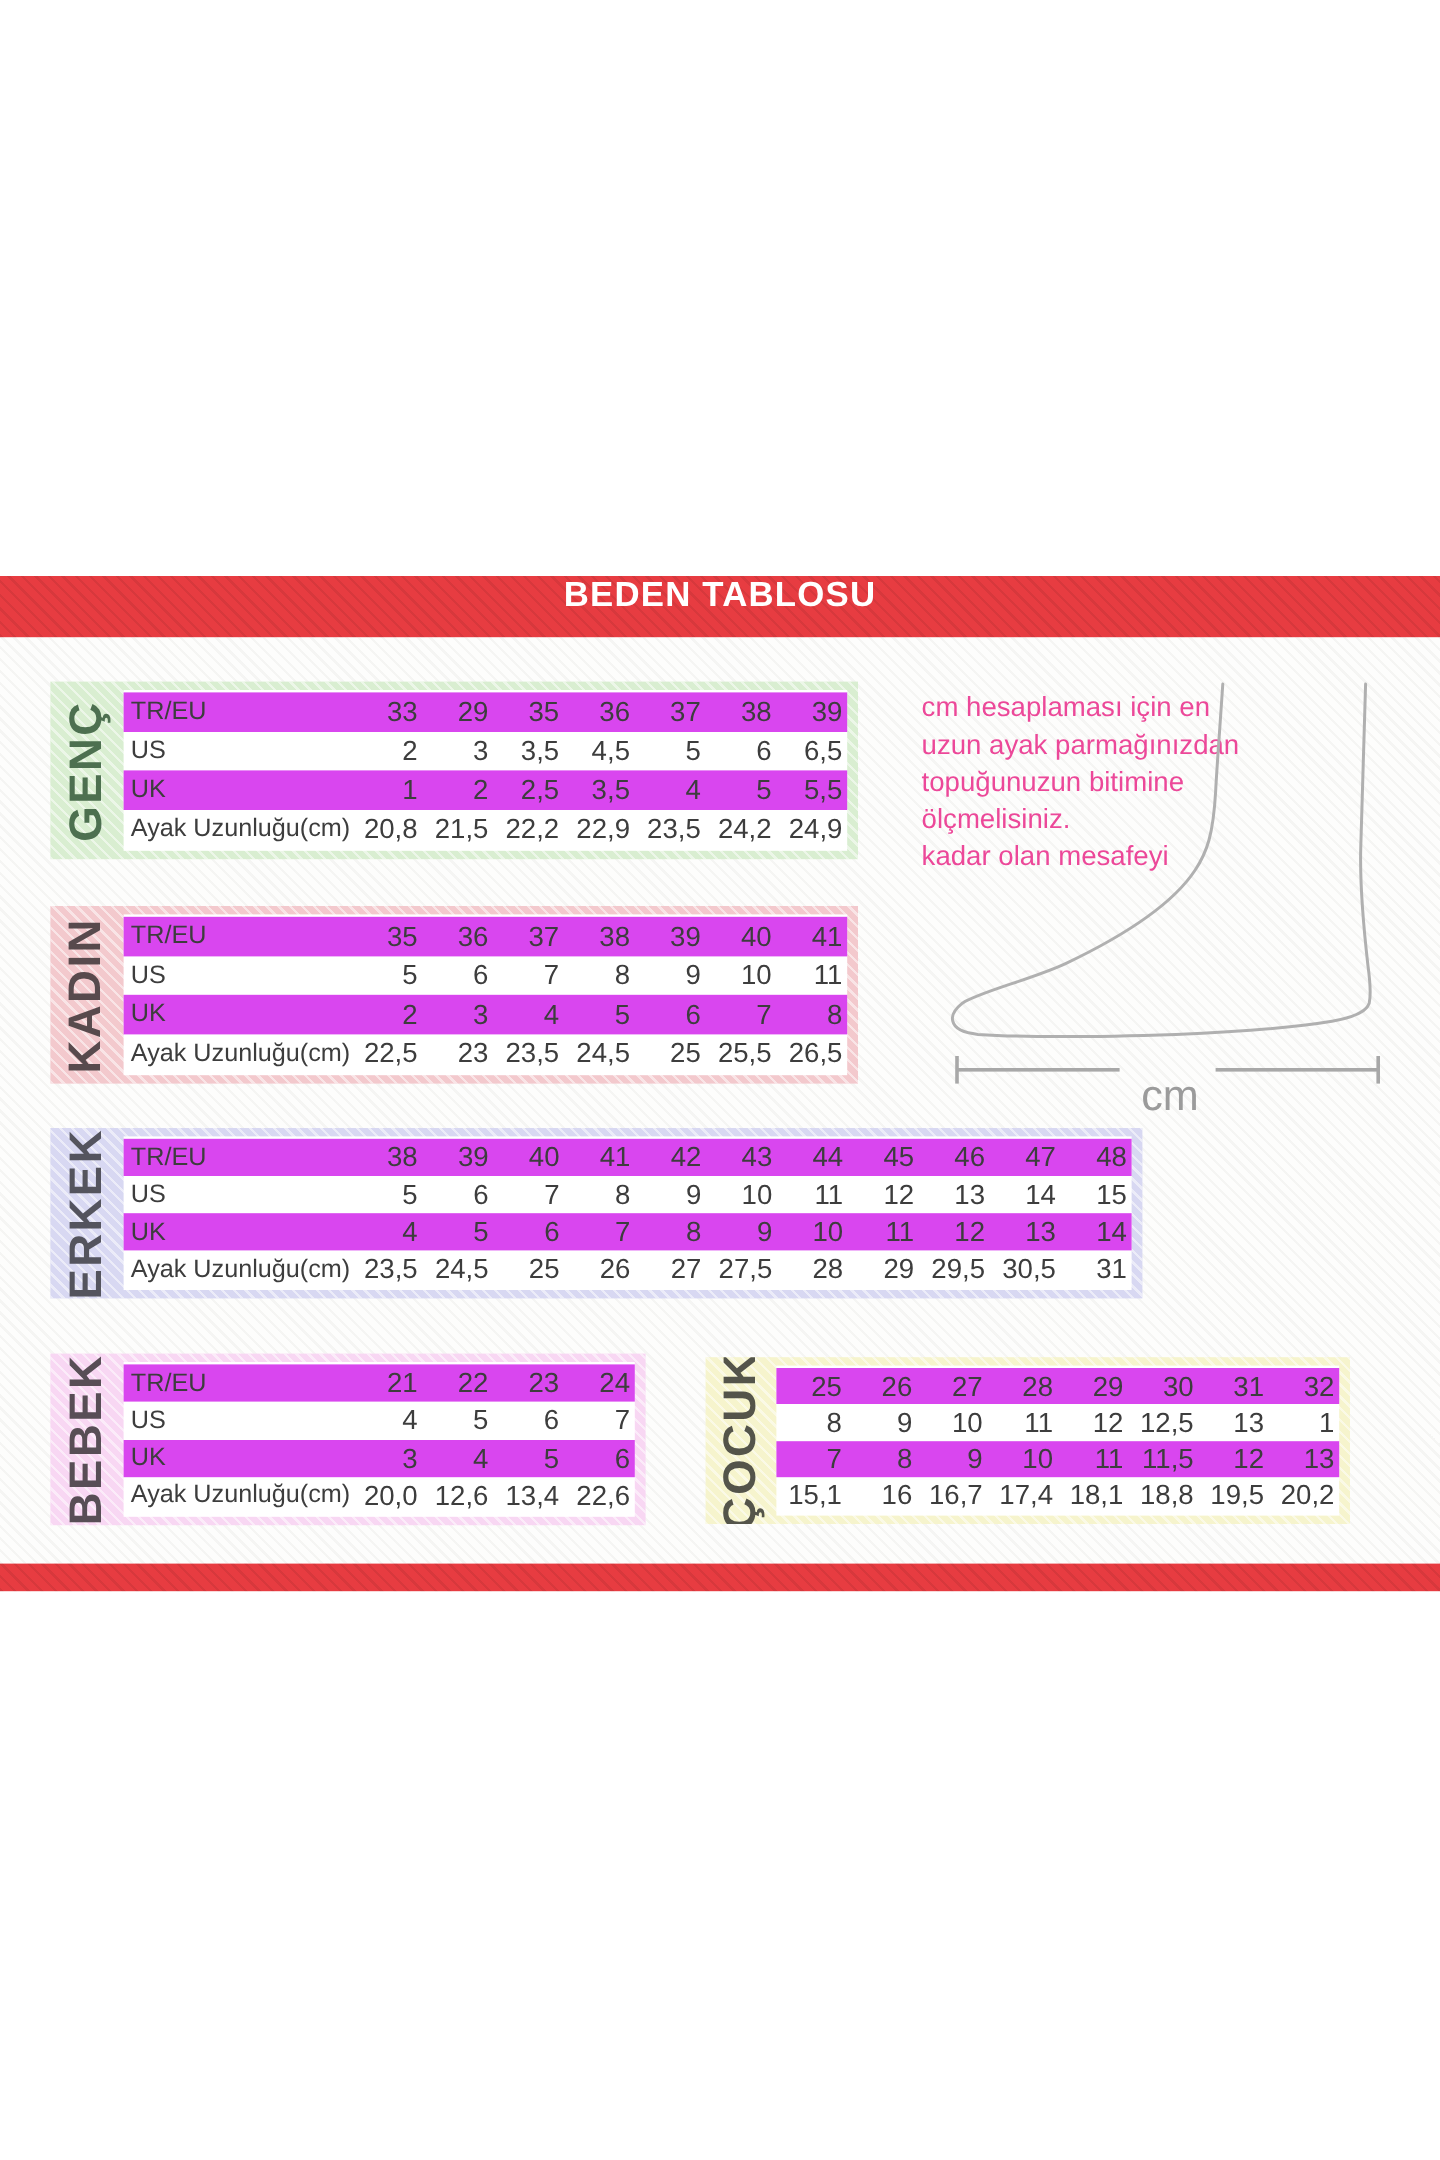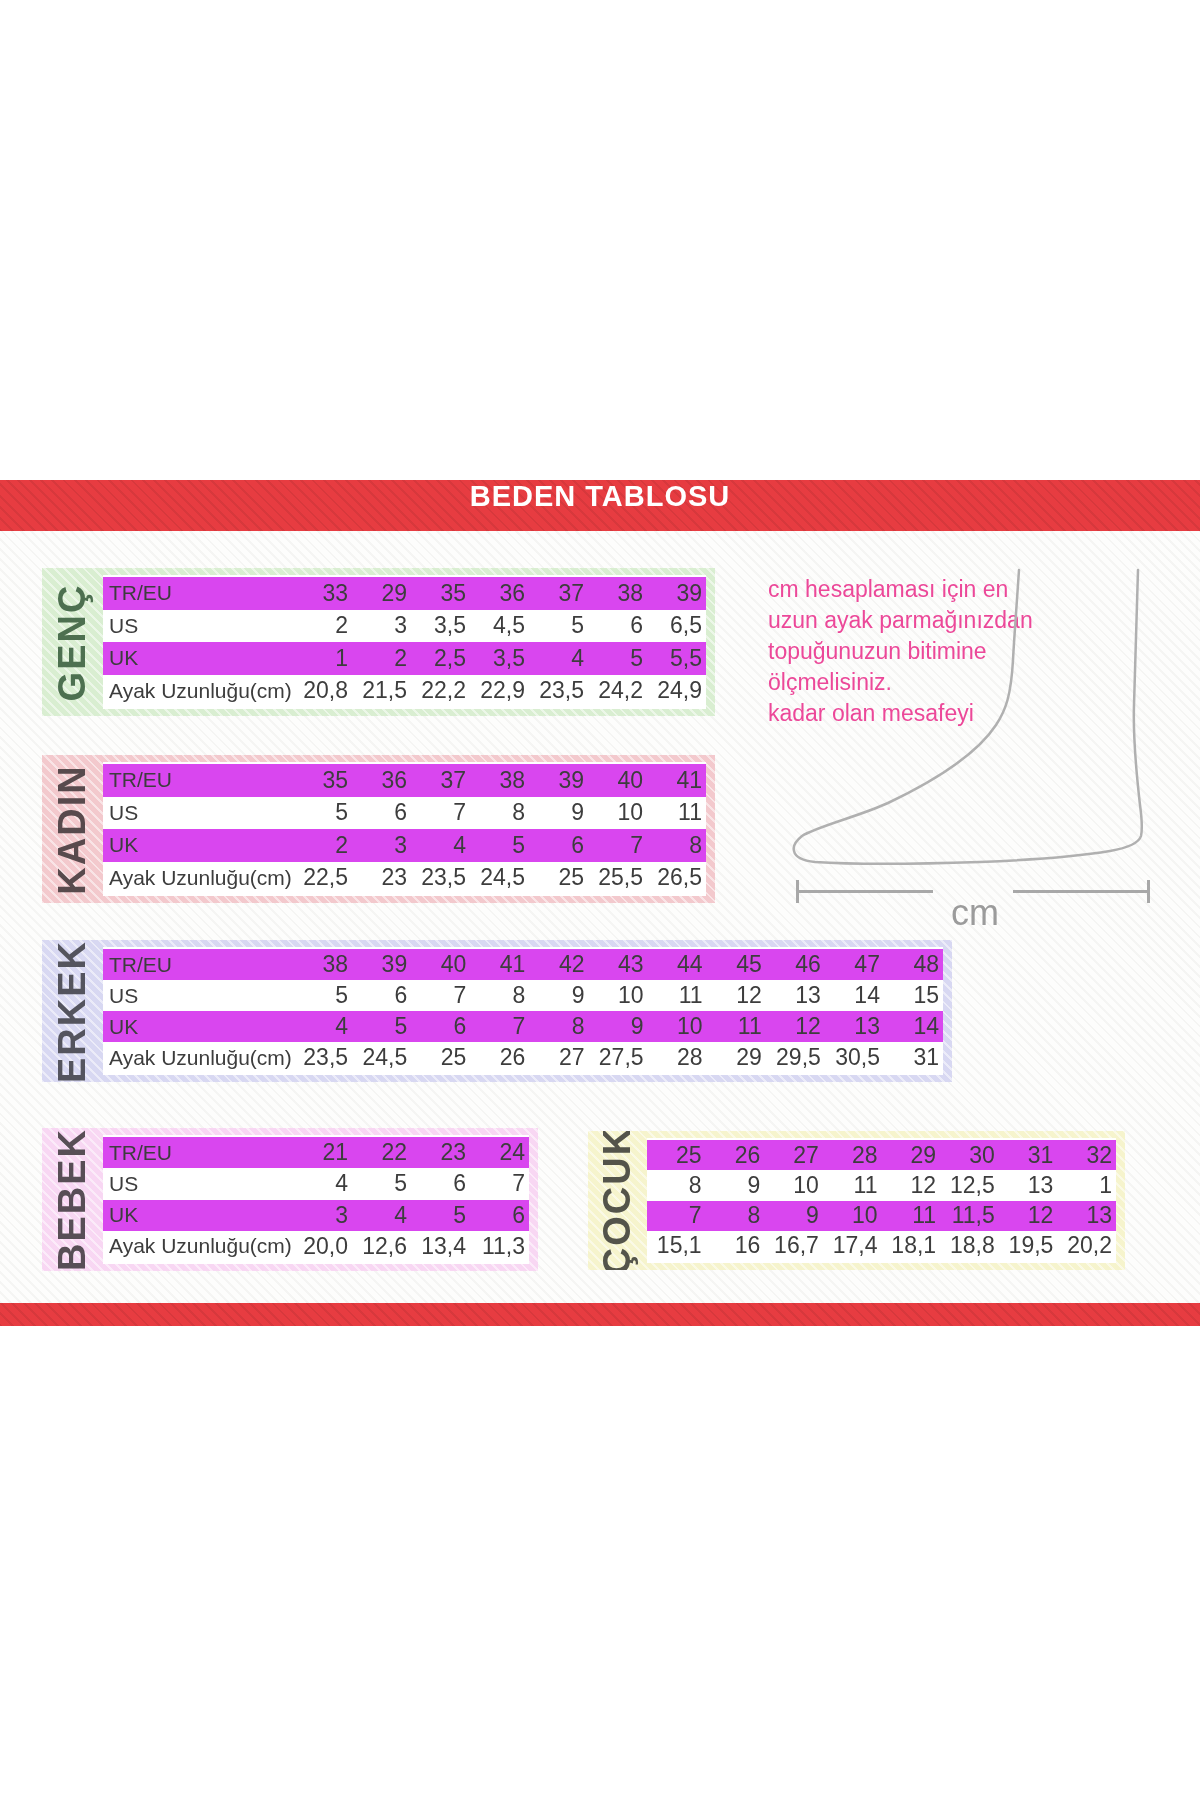--- a/index.html
+++ b/index.html
@@ -246,21 +246,21 @@
           <div class="cell">3</div>
           <div class="cell">4</div>
           <div class="cell">5</div>
           <div class="cell">6</div>
         </div>
         <div class="trow">
           <div class="rlabel">Ayak Uzunluğu(cm)</div>
           <div class="cell">20,0</div>
           <div class="cell">12,6</div>
           <div class="cell">13,4</div>
-          <div class="cell">11,3</div>
+          <div class="cell">22,6</div>
         </div>
       </div>
   </div>
 
   <div class="size-table" id="tbl-cocuk" style="background-color: rgb(246, 244, 205);">
     <div class="vlabel-wrap">
       <span class="vlabel" style="color: rgb(84, 84, 74);">ÇOCUK</span>
     </div>
     <div class="grid">
         <div class="trow shade">

